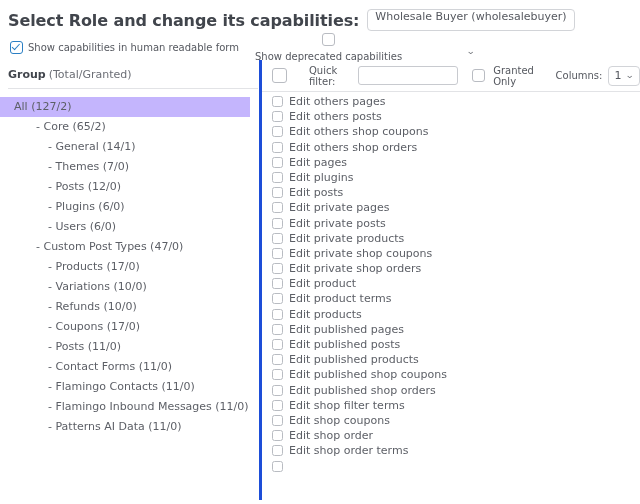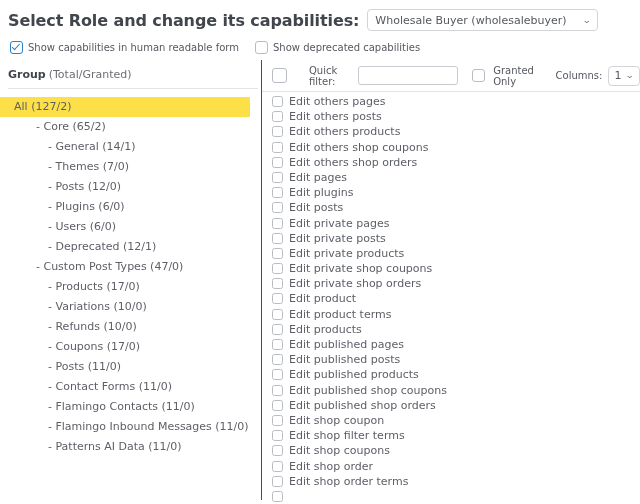--- a/index.html
+++ b/index.html
@@ -30,30 +30,31 @@
   .role-label {
     font-weight: bold;
     font-size: 16px;
     color: #41454c;
     letter-spacing: -0.1px;
   }
   .role-select {
     display: inline-flex;
     align-items: center;
     justify-content: space-between;
-    gap: 16px;
+    gap: 24px;
     height: 22px;
     padding: 0 7px;
     border: 1px solid #d2d4d8;
     border-radius: 4px;
     background: #ffffff;
     color: #55585f;
     font-size: 11px;
     min-width: 178px;
     box-sizing: border-box;
+    flex-direction: column;
   }
   .caret {
     font-size: 9px;
     color: #76797f;
     line-height: 1;
     transform: scaleX(1.25);
   }
 
   .opts-row {
     display: flex;
@@ -61,21 +62,21 @@
     height: 22px;
     margin-top: 4px;
     padding-left: 2px;
     gap: 6px;
   }
   .opt {
     display: inline-flex;
     align-items: center;
     gap: 5px;
   }
-  .opt + .opt { margin-left: 10px; }
+  .opt + .opt { margin-left: 10px; flex-direction: column; }
   .opt-label { font-size: 10px; color: #55585f; }
 
   
   .cb {
     display: inline-block;
     width: 11px;
     height: 11px;
     border: 1px solid #b9bcc2;
     border-radius: 2.5px;
     background: #fff;
@@ -104,21 +105,21 @@
   .panes {
     display: flex;
     align-items: stretch;
     height: 440px;
     margin-top: 2px;
   }
   .left-pane {
     width: 262px;
     box-sizing: border-box;
     position: relative;
-    border-right: 1px solid #1d4ed8;
+    border-right: 3px solid #1d4ed8;
     padding-left: 8px;
   }
   .group-header {
     height: 28px;
     display: flex;
     align-items: center;
     font-size: 11px;
     color: #6b6e75;
   }
   .group-header b {
@@ -141,21 +142,21 @@
     height: 20px;
     line-height: 20px;
     font-size: 11px;
     color: #5c5f66;
     white-space: nowrap;
     padding-left: 6px;
   }
   .group-item.lvl1 { padding-left: 28px; }
   .group-item.lvl2 { padding-left: 40px; }
   .group-item.selected {
-    background: #fde047;
+    background: #c4b5fd;
     width: 250px;
     box-sizing: border-box;
     margin-left: -8px;
     padding-left: 14px;
   }
 
   
   .right-pane {
     flex: 1;
     box-sizing: border-box;
@@ -266,21 +267,20 @@
     </div>
     <div class="group-divider"></div>
     <ul class="group-list" id="group-list">
         <li class="group-item lvl0 selected">All (127/2)</li>
         <li class="group-item lvl1">- Core (65/2)</li>
         <li class="group-item lvl2">- General (14/1)</li>
         <li class="group-item lvl2">- Themes (7/0)</li>
         <li class="group-item lvl2">- Posts (12/0)</li>
         <li class="group-item lvl2">- Plugins (6/0)</li>
         <li class="group-item lvl2">- Users (6/0)</li>
-        <li class="group-item lvl2">- Deprecated (12/1)</li>
         <li class="group-item lvl1">- Custom Post Types (47/0)</li>
         <li class="group-item lvl2">- Products (17/0)</li>
         <li class="group-item lvl2">- Variations (10/0)</li>
         <li class="group-item lvl2">- Refunds (10/0)</li>
         <li class="group-item lvl2">- Coupons (17/0)</li>
         <li class="group-item lvl2">- Posts (11/0)</li>
         <li class="group-item lvl2">- Contact Forms (11/0)</li>
         <li class="group-item lvl2">- Flamingo Contacts (11/0)</li>
         <li class="group-item lvl2">- Flamingo Inbound Messages (11/0)</li>
         <li class="group-item lvl2">- Patterns AI Data (11/0)</li>
@@ -309,24 +309,20 @@
         <li class="cap-item">
           <span class="cb"></span>
           <span class="cap-label">Edit others pages</span>
         </li>
         <li class="cap-item">
           <span class="cb"></span>
           <span class="cap-label">Edit others posts</span>
         </li>
         <li class="cap-item">
           <span class="cb"></span>
-          <span class="cap-label">Edit others products</span>
-        </li>
-        <li class="cap-item">
-          <span class="cb"></span>
           <span class="cap-label">Edit others shop coupons</span>
         </li>
         <li class="cap-item">
           <span class="cb"></span>
           <span class="cap-label">Edit others shop orders</span>
         </li>
         <li class="cap-item">
           <span class="cb"></span>
           <span class="cap-label">Edit pages</span>
         </li>
@@ -382,24 +378,20 @@
           <span class="cb"></span>
           <span class="cap-label">Edit published products</span>
         </li>
         <li class="cap-item">
           <span class="cb"></span>
           <span class="cap-label">Edit published shop coupons</span>
         </li>
         <li class="cap-item">
           <span class="cb"></span>
           <span class="cap-label">Edit published shop orders</span>
-        </li>
-        <li class="cap-item">
-          <span class="cb"></span>
-          <span class="cap-label">Edit shop coupon</span>
         </li>
         <li class="cap-item">
           <span class="cb"></span>
           <span class="cap-label">Edit shop filter terms</span>
         </li>
         <li class="cap-item">
           <span class="cb"></span>
           <span class="cap-label">Edit shop coupons</span>
         </li>
         <li class="cap-item">

